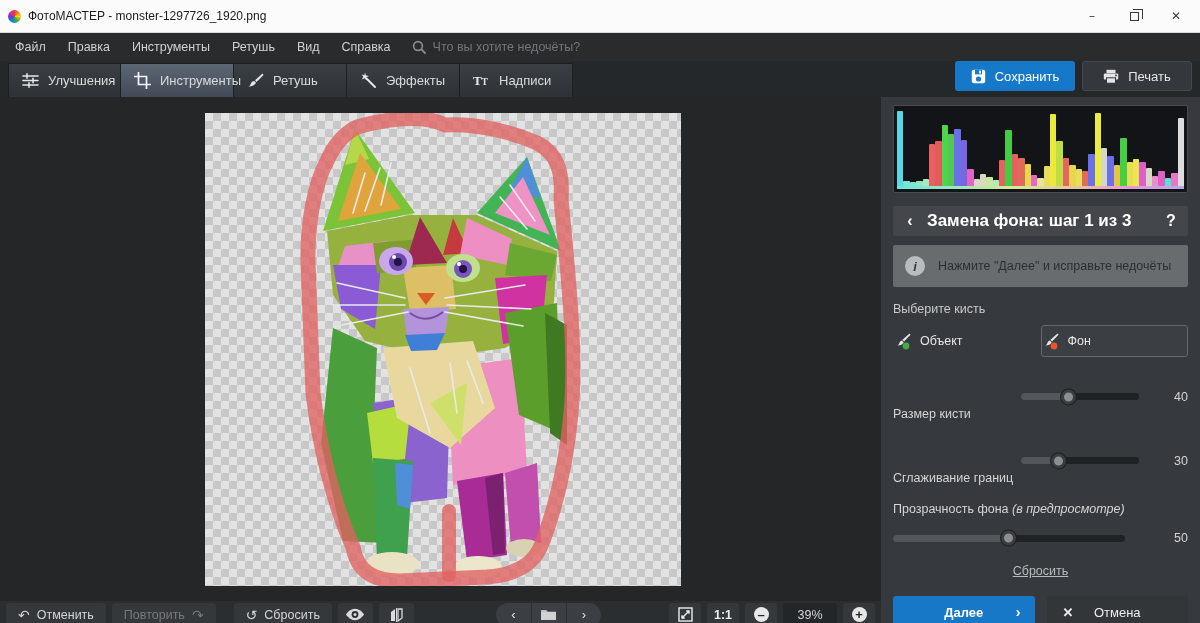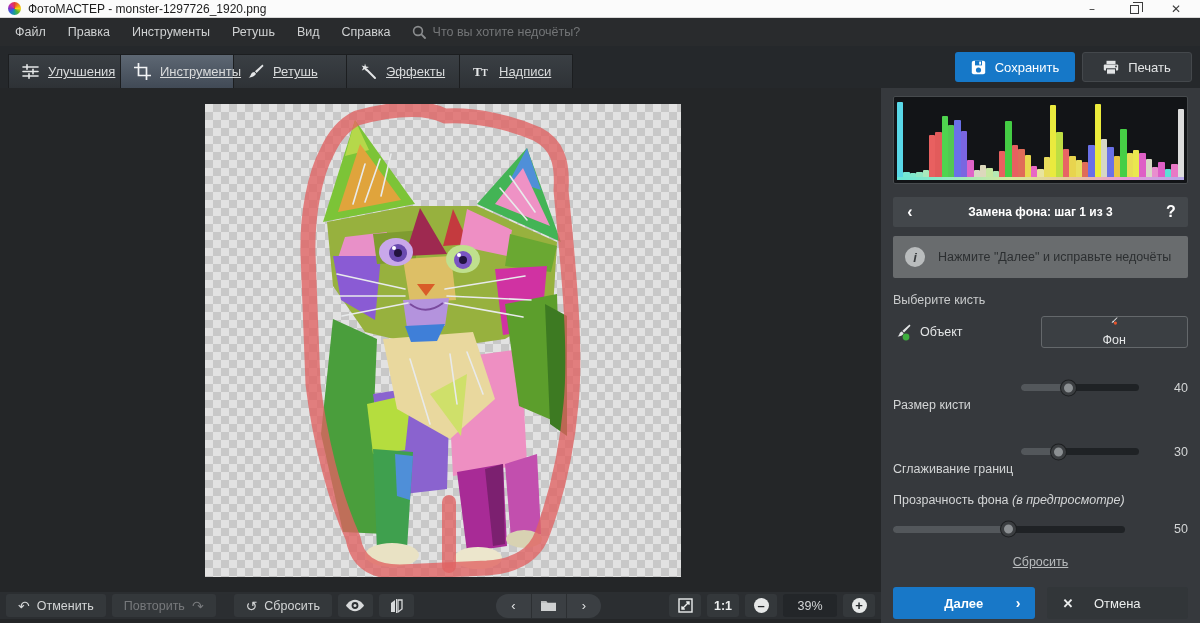--- a/index.html
+++ b/index.html
@@ -1,21 +1,21 @@
 <!DOCTYPE html>
 <html><head>
 <meta charset="utf-8">
 <style>
   * { margin:0; padding:0; box-sizing:border-box; }
   html,body { width:1200px; height:623px; overflow:hidden; background:#242628;
               font-family:"Liberation Sans", sans-serif; }
   .app { width:1200px; height:623px; display:flex; flex-direction:column; }
 
   
-  .titlebar { height:18px; background:#fbfbfb; display:flex; align-items:center; padding:8px 8px;
+  .titlebar { height:18px; background:#fbfbfb; display:flex; align-items:center; padding:16px 8px;
               border-bottom:1px solid #d8d8d8; }
   .logo { width:13px; height:13px; border-radius:50%;
           background:conic-gradient(#e23b3b,#f08a1d,#f4d410,#58b431,#1ba08c,#2470d8,#7b35c8,#d82a9a,#e23b3b);
           margin-right:7px; }
   .title-text { font-size:12px; color:#1c1c1c; }
   .win-controls { margin-left:auto; display:flex; gap:26px; padding-right:8px; }
   .win-btn { font-size:12px; color:#3c3c3c; width:16px; text-align:center; cursor:default;
              font-family:"DejaVu Sans", sans-serif; }
   .restore-glyph { display:inline-block; width:9px; height:9px; border:1px solid #3c3c3c; position:relative; top:1px; }
   .restore-glyph::before { content:""; position:absolute; left:2px; top:-4px; width:9px; height:9px;
@@ -24,21 +24,21 @@
   
   .menubar { height:28px; background:#292b2d; display:flex; align-items:center; padding:0 4px; }
   .menu-item { font-size:12.5px; color:#cfd1d2; padding:0 11px; line-height:28px; cursor:default; }
   .searchbox { display:flex; align-items:center; gap:7px; margin-left:10px; }
   .search-ph { font-size:12.5px; color:#737577; }
 
   
   .tabbar { height:42px; background:#25282b; display:flex; align-items:flex-end; padding:0 0 0 8px; position:relative; }
   .tab { width:113px; height:34px; display:flex; align-items:center; gap:9px; padding-left:13px;
          background:linear-gradient(#3a3f44,#2e3236); border:1px solid #1c1e20; border-bottom:none;
-         color:#d9dbdc; font-size:13px; cursor:default;text-decoration:underline; }
+         color:#d9dbdc; font-size:13px; cursor:default; }
   .tab + .tab { border-left:none; }
   .tab.active { background:linear-gradient(#5d6773,#414a56); position:relative; }
   .tab.active::after { content:""; position:absolute; left:-1px; right:-1px; bottom:-4px; height:4px; background:#1e86ce; }
   .tab .ticon { width:17px; height:17px; flex:none; display:flex; align-items:center; justify-content:center; }
   .tabbar-right { margin-left:auto; display:flex; gap:7px; align-items:center; padding:0 8px 6px 0; }
   .btn-save { width:120px; height:30px; background:#1678c8; border-radius:3px; color:#fff;
               display:flex; align-items:center; justify-content:center; gap:9px; font-size:13px; cursor:default; }
   .btn-print { width:110px; height:30px; background:#34383c; border:1px solid #44484c; border-radius:3px;
                color:#e2e4e5; display:flex; align-items:center; justify-content:center; gap:9px; font-size:13px; cursor:default; }
 
@@ -77,33 +77,33 @@
   .histogram { height:88px; background:#121417; border:1px solid #474b4e; border-radius:2px;
                position:relative; padding:3px; }
   .hist-bars { position:absolute; left:3px; right:3px; top:3px; bottom:6px; display:flex; align-items:flex-end; }
   .hist-bars div { flex:1; margin:0; border-radius:1px 1px 0 0; }
   .hist-base { position:absolute; left:3px; right:3px; bottom:3px; height:3px;
                background:linear-gradient(90deg,#67e8d8,#9ae8c0,#d8e89a,#e8c89a,#e89ad8,#b4a8e8); }
 
   .panel-header { margin-top:13px; height:30px; background:#43474b; border-radius:2px;
                   display:flex; align-items:center; }
   .ph-back,.ph-help { width:34px; text-align:center; color:#fff; font-size:16px; font-weight:bold; cursor:default; }
-  .ph-title { flex:1; text-align:center; color:#fff; font-size:12px; font-weight:bold; }
+  .ph-title { flex:1; color:#fff; font-size:17px; font-weight:bold; }
 
   .info-box { margin-top:9px; height:42px; background:#696c6e; border-radius:2px;
               display:flex; align-items:center; padding:0 12px; gap:13px; }
   .info-icon { width:20px; height:20px; border-radius:50%; background:#b9bcbd; color:#3a3d3f;
                font-size:13px; font-weight:bold; font-style:italic; display:flex; align-items:center; justify-content:center; flex:none; }
   .info-text { font-size:12.5px; color:#2c2f31; }
 
   .brush-label { margin-top:15px; font-size:12.5px; color:#c9cbcc; }
   .brush-row { margin-top:9px; display:flex; height:32px; }
   .brush-btn { flex:1; display:flex; align-items:center; gap:8px;
                color:#e4e6e7; font-size:12.5px; border:1px solid transparent; border-radius:3px; cursor:default; }
-  .brush-btn.selected { background:#3b3f43; border-color:#64686b;flex-direction:column; }
+  .brush-btn.selected { background:#3b3f43; border-color:#64686b; }
 
   .srow { display:flex; align-items:center; margin-top:15px; }
   .slabel { font-size:12.5px; color:#d3d5d6; }
   .srow .slabel { width:128px; flex:none;margin-top:35px; }
   .track { position:relative; height:7px; background:#1f2225; border-radius:4px; width:118px; }
   .track.full { width:232px; }
   .fill { position:absolute; left:0; top:0; bottom:0; background:#53575b; border-radius:4px; }
   .knob { position:absolute; top:50%; transform:translateY(-50%); width:15px; height:15px; border-radius:50%;
           background:#8b8f92; border:3px solid #3b3e41; box-shadow:0 0 0 1px #1d1f21; }
   .sval { margin-left:auto; width:26px; text-align:right; font-size:12.5px; color:#d3d5d6; }

